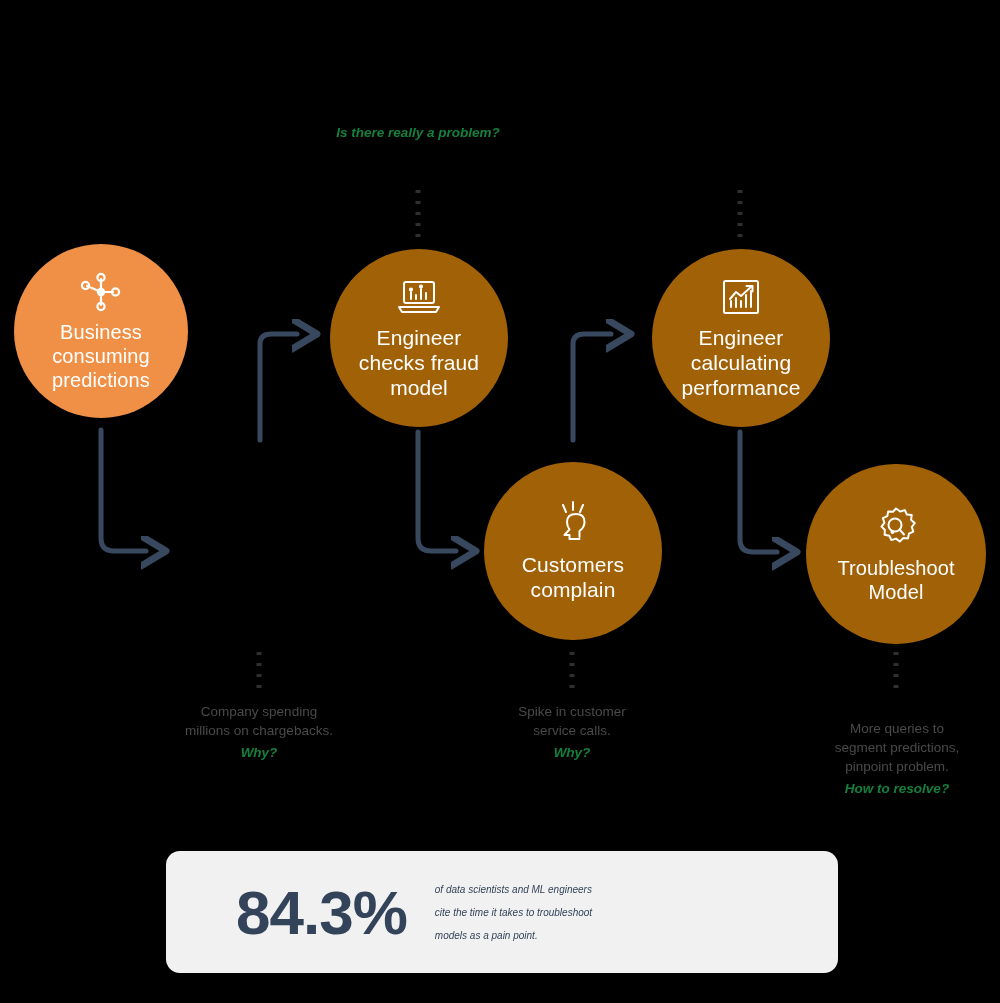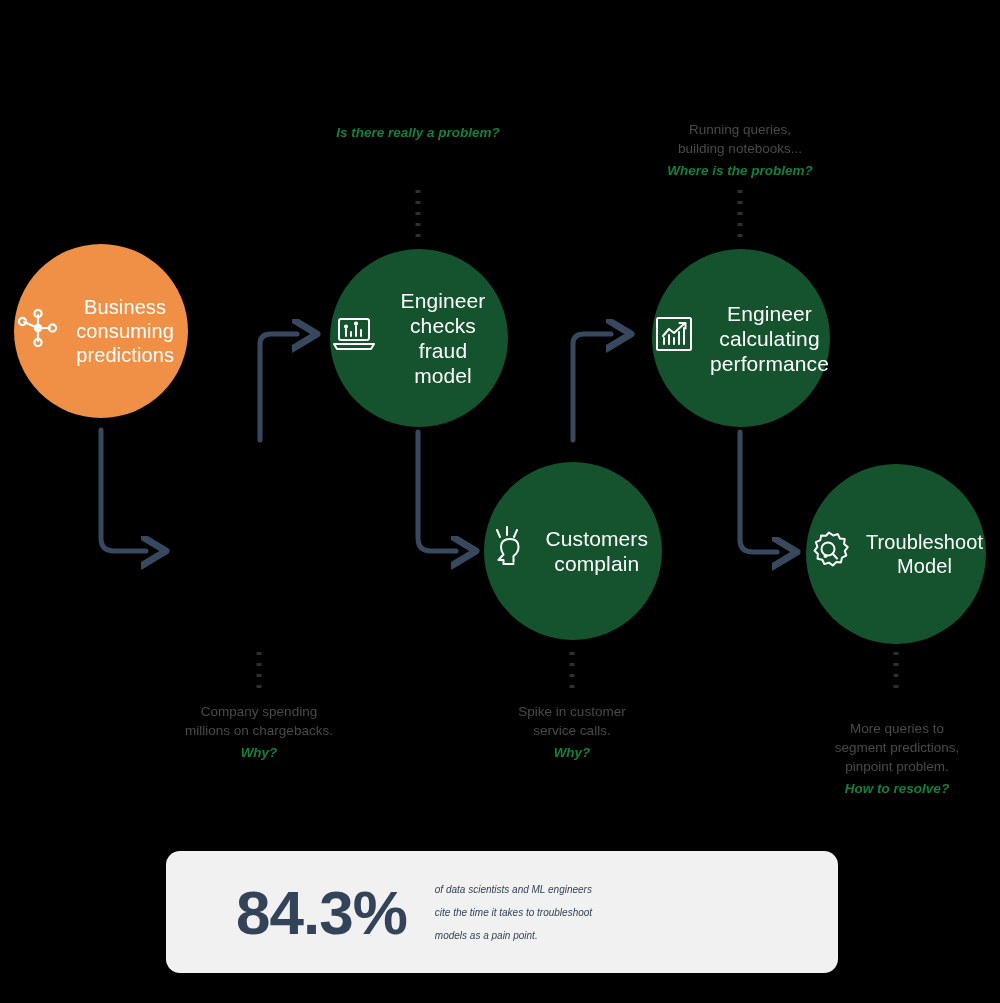--- a/index.html
+++ b/index.html
@@ -27,28 +27,28 @@
     width: 1000px;
     height: 1003px;
     pointer-events: none;
   }
 
   
   .node {
     position: absolute;
     border-radius: 50%;
     display: flex;
-    flex-direction: row;
+    flex-direction: column;
     align-items: center;
-    justify-content: space-between;
+    justify-content: center;
     box-sizing: border-box;
     text-align: center;
     color: #ffffff;
   }
-  .node.dark  { background: #14532d; }
+  .node.dark  { background: #a16207; }
   .node.accent{ background: #ef9046; }
 
   .node .node-icon {
     display: block;
     margin-bottom: 6px;
     line-height: 0;
   }
   .node .node-label {
     font-size: 21px;
     line-height: 25px;
@@ -235,25 +235,20 @@
       </svg>
     </span>
     <span class="node-label">Troubleshoot
 Model</span>
   </div>
 
   <div class="annot" id="annot-fraud">
     <span class="a-q">Is there really a problem?</span>
   </div>
 
-  <div class="annot" id="annot-performance">
-    <span class="a-main">Running queries,
-building notebooks...</span>
-    <span class="a-q">Where is the problem?</span>
-  </div>
 
   <div class="annot" id="annot-product">
     <span class="a-main">Company spending
 millions on chargebacks.</span>
     <span class="a-q">Why?</span>
   </div>
 
   <div class="annot" id="annot-customers">
     <span class="a-main">Spike in customer
 service calls.</span>

